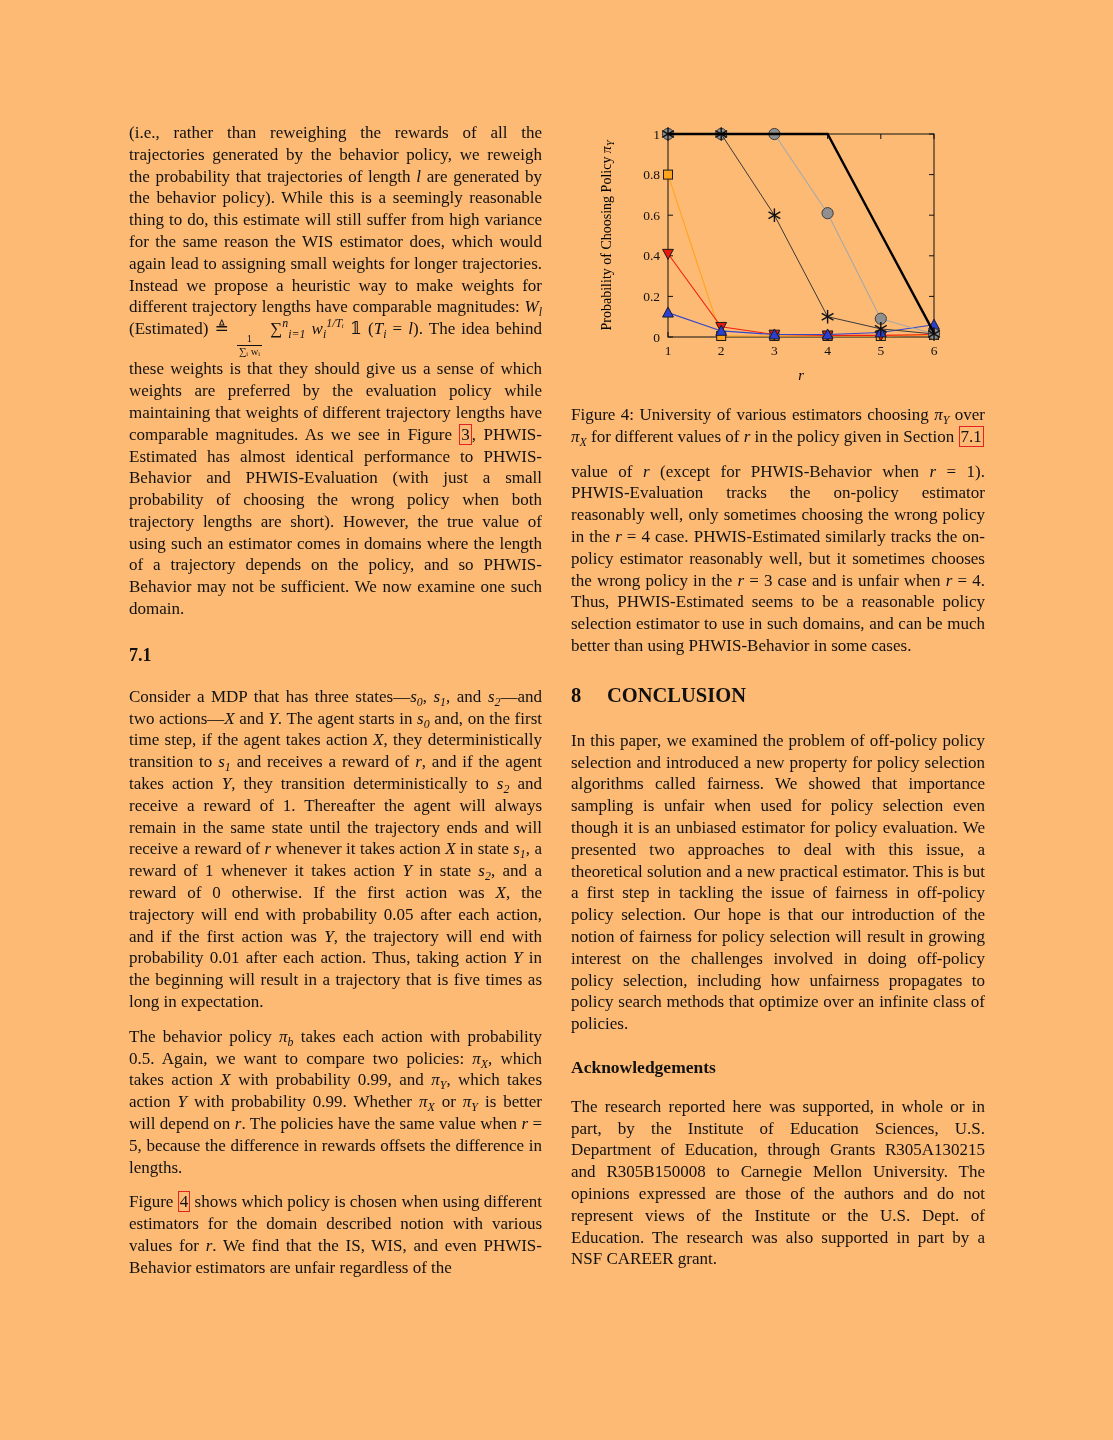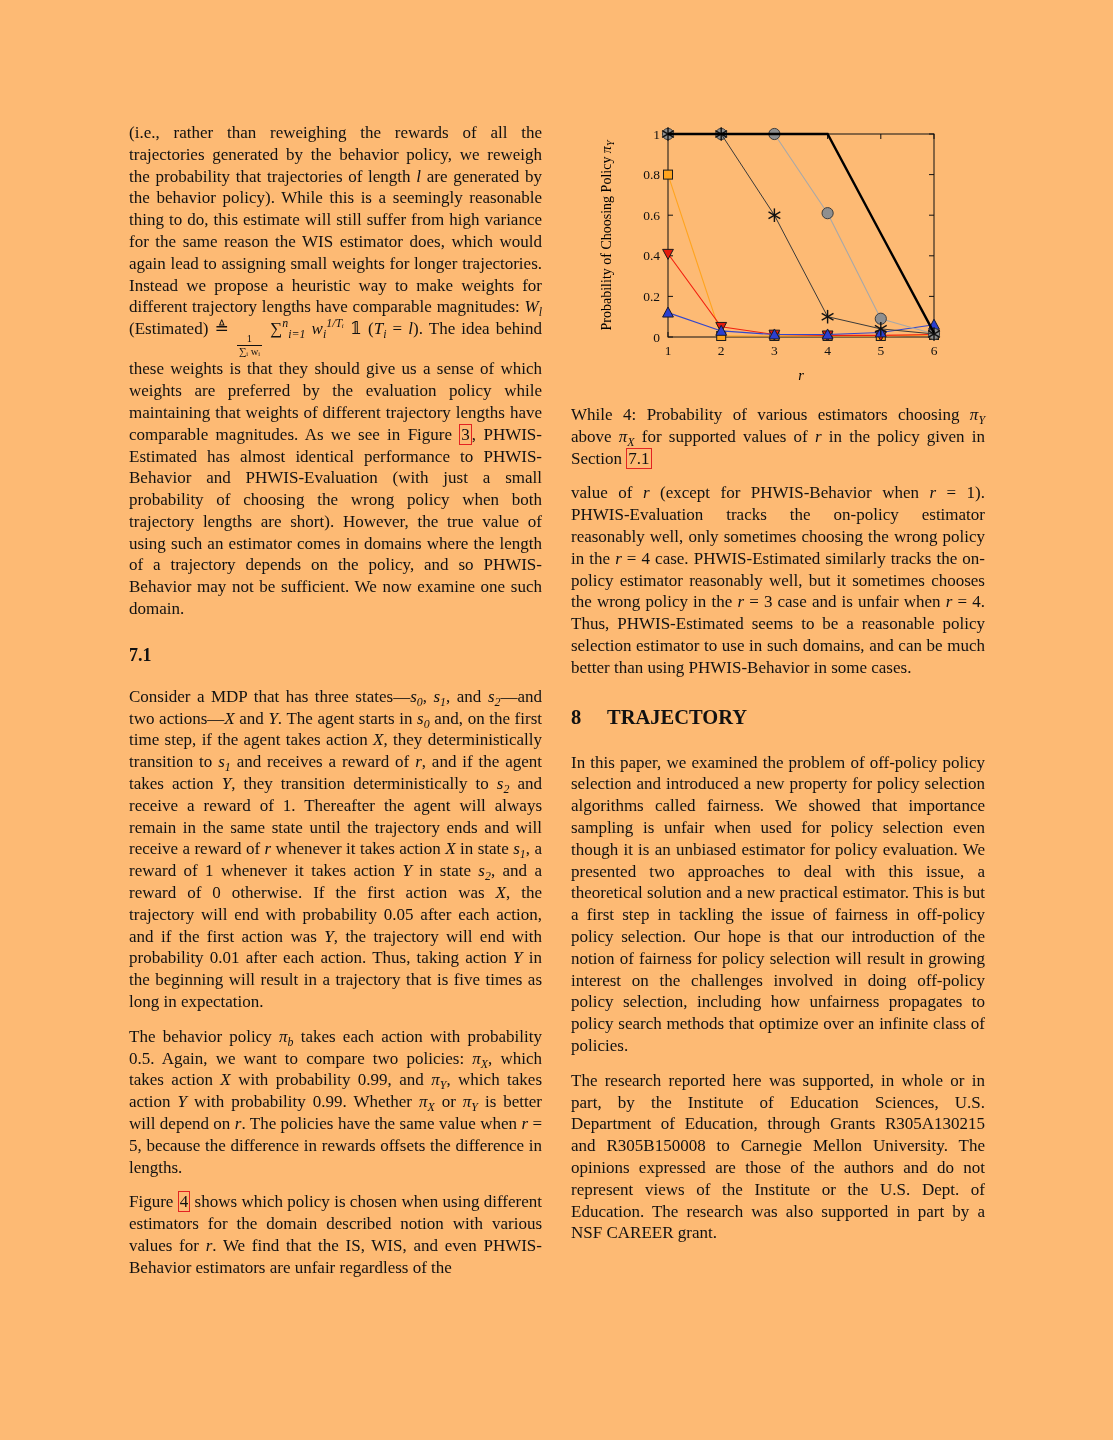--- a/index.html
+++ b/index.html
@@ -151,23 +151,24 @@
             <line x1="315.6889727457342" y1="214.28" x2="303.91102725426583" y2="207.48" stroke="#111111" stroke-width="1.4"></line>
             <line x1="363" y1="209.155" x2="363" y2="222.75500000000002" stroke="#111111" stroke-width="1.4"></line>
             <line x1="368.8889727457342" y1="212.555" x2="357.1110272542658" y2="219.35500000000002" stroke="#111111" stroke-width="1.4"></line>
             <line x1="368.8889727457342" y1="219.35500000000002" x2="357.1110272542658" y2="212.555" stroke="#111111" stroke-width="1.4"></line>
           </g>
           <g>
             <polyline points="97,16 150.2,16 203.4,16 256.6,16 309.8,115.47 363,214.94" fill="none" stroke="#000000" stroke-width="2.4"></polyline>
           </g>
         </svg>
     </div>
-    <p class="caption"><span>While 4: Probability of various estimators choosing </span><span class="it">π</span><sub class="it">Y</sub><span> above </span><span class="it">π</span><sub class="it">X</sub><span> for supported values of </span><span class="it">r</span><span> in the policy given in Section </span><span class="refbox">7.1</span></p>
+    <p class="caption"><span>Figure 4: University of various estimators choosing </span><span class="it">π</span><sub class="it">Y</sub><span> over </span><span class="it">π</span><sub class="it">X</sub><span> for different values of </span><span class="it">r</span><span> in the policy given in Section </span><span class="refbox">7.1</span></p>
     <p><span>value of </span><span class="it">r</span><span> (except for PHWIS-Behavior when </span><span class="it">r</span><span> = 1). PHWIS-Evaluation tracks the on-policy estimator reasonably well, only sometimes choosing the wrong policy in the </span><span class="it">r</span><span> = 4 case. PHWIS-Estimated similarly tracks the on-policy estimator reasonably well, but it sometimes chooses the wrong policy in the </span><span class="it">r</span><span> = 3 case and is unfair when </span><span class="it">r</span><span> = 4.  Thus, PHWIS-Estimated seems to be a reasonable policy selection estimator to use in such domains, and can be much better than using PHWIS-Behavior in some cases.</span></p>
     <h2 class="sec8">
       <span>8</span>
-      <span>TRAJECTORY</span>
+      <span>CONCLUSION</span>
     </h2>
     <p>In this paper, we examined the problem of off-policy policy selection and introduced a new property for policy selection algorithms called fairness. We showed that importance sampling is unfair when used for policy selection even though it is an unbiased estimator for policy evaluation.  We presented two approaches to deal with this issue, a theoretical solution and a new practical estimator.  This is but a first step in tackling the issue of fairness in off-policy policy selection.  Our hope is that our introduction of the notion of fairness for policy selection will result in growing interest on the challenges involved in doing off-policy policy selection, including how unfairness propagates to policy search methods that optimize over an infinite class of policies.</p>
+    <h3 class="ack">Acknowledgements</h3>
     <p>The research reported here was supported, in whole or in part, by the Institute of Education Sciences, U.S. Department of Education, through Grants R305A130215 and R305B150008 to Carnegie Mellon University. The opinions expressed are those of the authors and do not represent views of the Institute or the U.S. Dept. of Education.  The research was also supported in part by a NSF CAREER grant.</p>
   </div>
 
 </div>
 
 </body></html>

